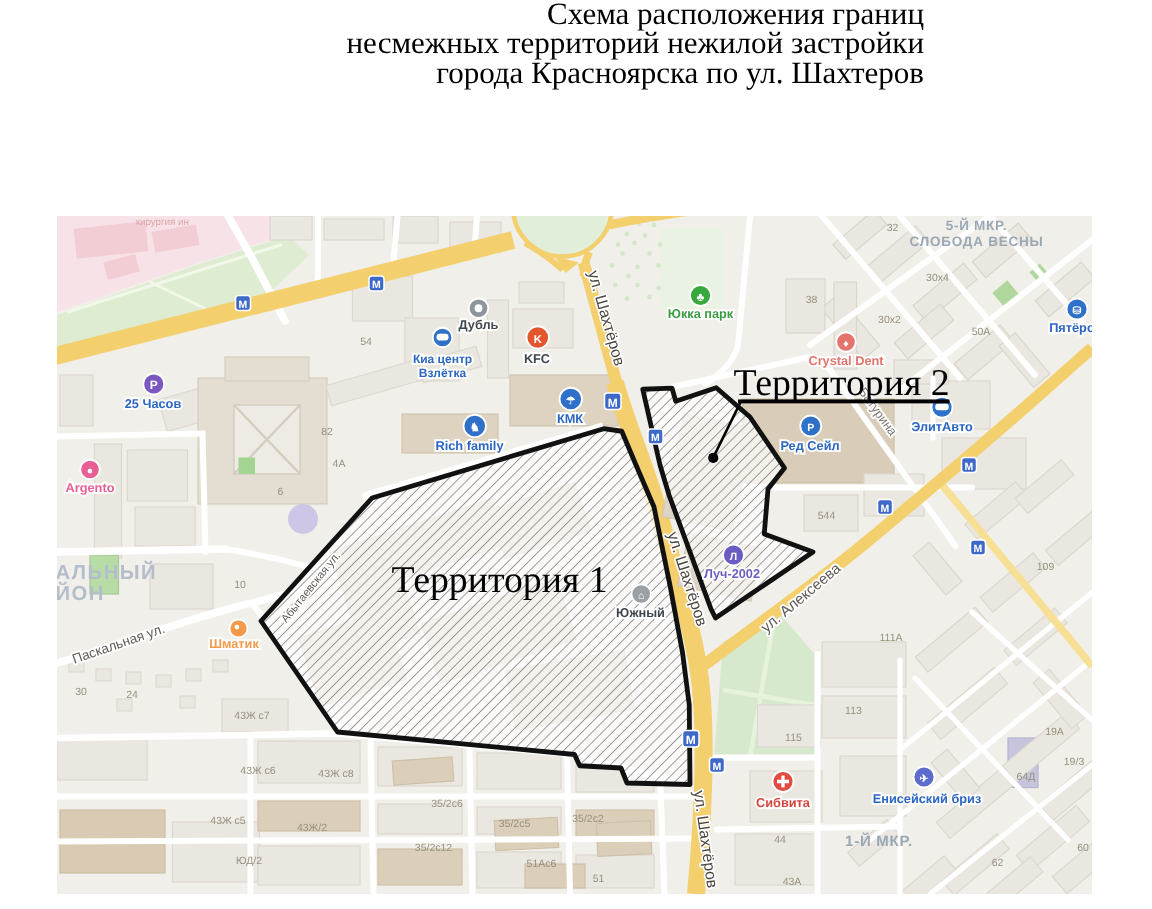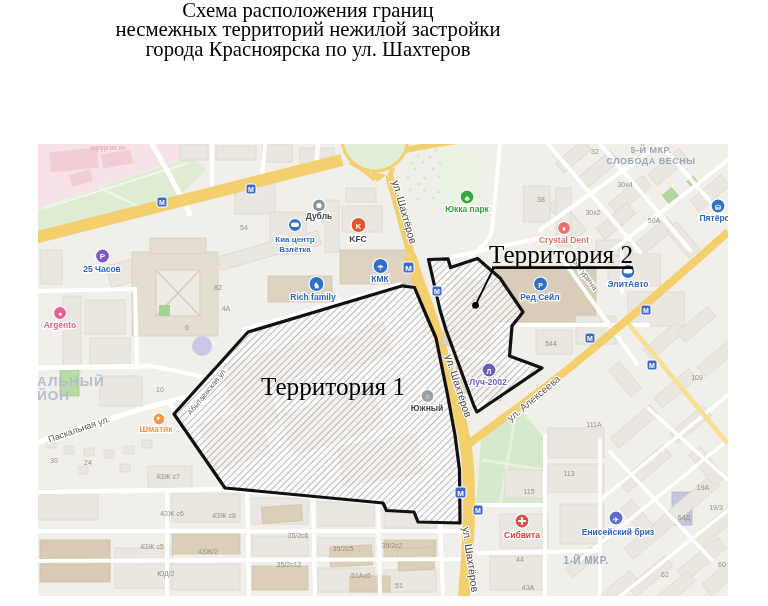--- a/index.html
+++ b/index.html
@@ -1,16 +1,16 @@
 <!DOCTYPE html>
 <html lang="ru"><head>
 <meta charset="utf-8">
 <style>
   html,body{margin:0;padding:0;background:#fff;width:768px;height:606px;overflow:hidden}
-  .title{position:absolute;left:0;top:0.5px;width:616px;text-align:center;
+  .title{position:absolute;left:0;top:0.5px;width:616px;text-align:right;
          font-family:"Liberation Serif",serif;font-size:20.7px;line-height:19.6px;color:#000;}
   #map{position:absolute;left:38px;top:144px;width:690px;height:452px;}
   text{font-family:"Liberation Sans",sans-serif}
   .ser{font-family:"Liberation Serif",serif}
 </style>
 </head>
 <body>
 
 <div class="title">Схема расположения границ<br>несмежных территорий нежилой застройки<br>города Красноярска по ул. Шахтеров</div>
 

